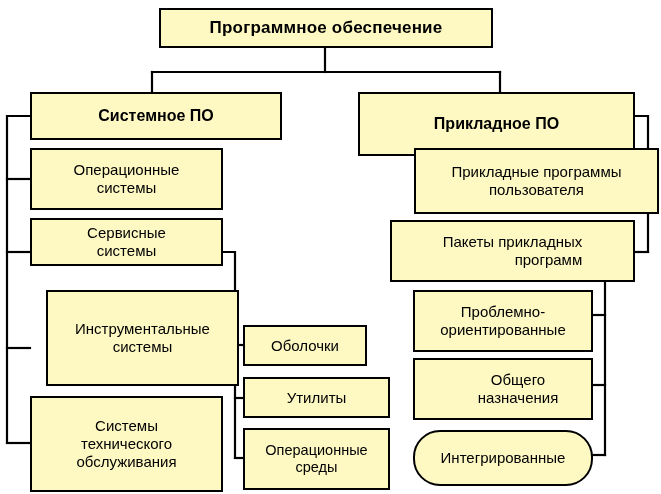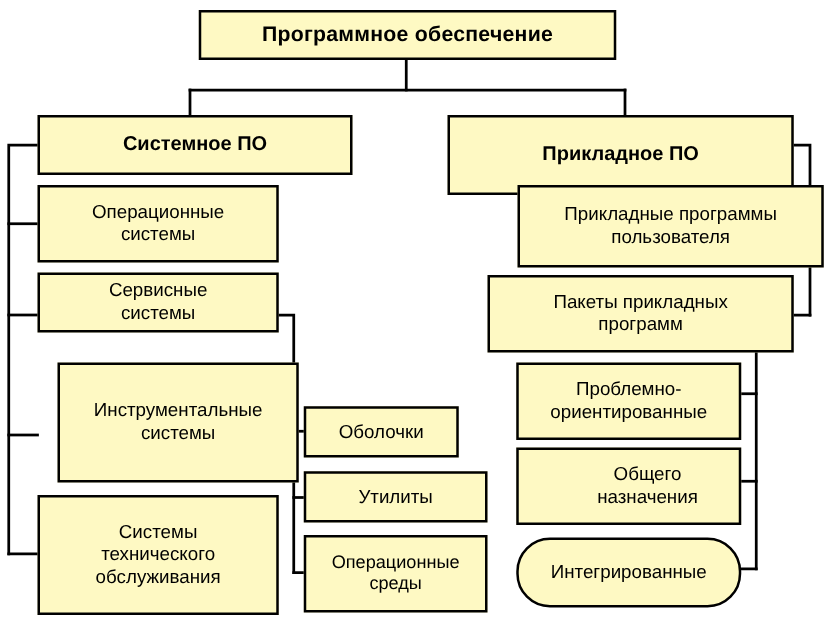--- a/index.html
+++ b/index.html
@@ -139,21 +139,21 @@
   <div class="node leaf-node-sm" style="left:243px; top:428px; width:147px; height:62px;">
     <span class="node-label">Операционные
 среды</span>
   </div>
 
   <div class="node leaf-node" style="left:390px; top:148px; width:245px; height:66px;margin-left:24px;">
     <span class="node-label">Прикладные программы
 пользователя</span>
   </div>
 
-  <div class="node leaf-node" style="left:390px; top:220px; width:245px; height:62px;">
+  <div class="node leaf-node" style="left:390px; top:220px; width:245px; height:62px;text-align:right;">
     <span class="node-label">Пакеты прикладных
 программ</span>
   </div>
 
   <div class="node leaf-node" style="left:413px; top:290px; width:180px; height:62px;">
     <span class="node-label">Проблемно-
 ориентированные</span>
   </div>
 
   <div class="node leaf-node" style="left:413px; top:358px; width:180px; height:62px;padding-left:30px;">

